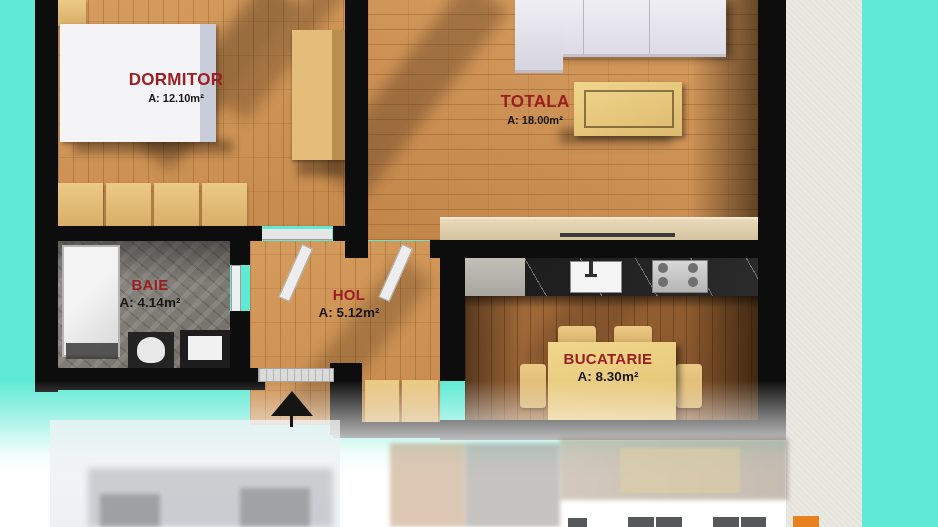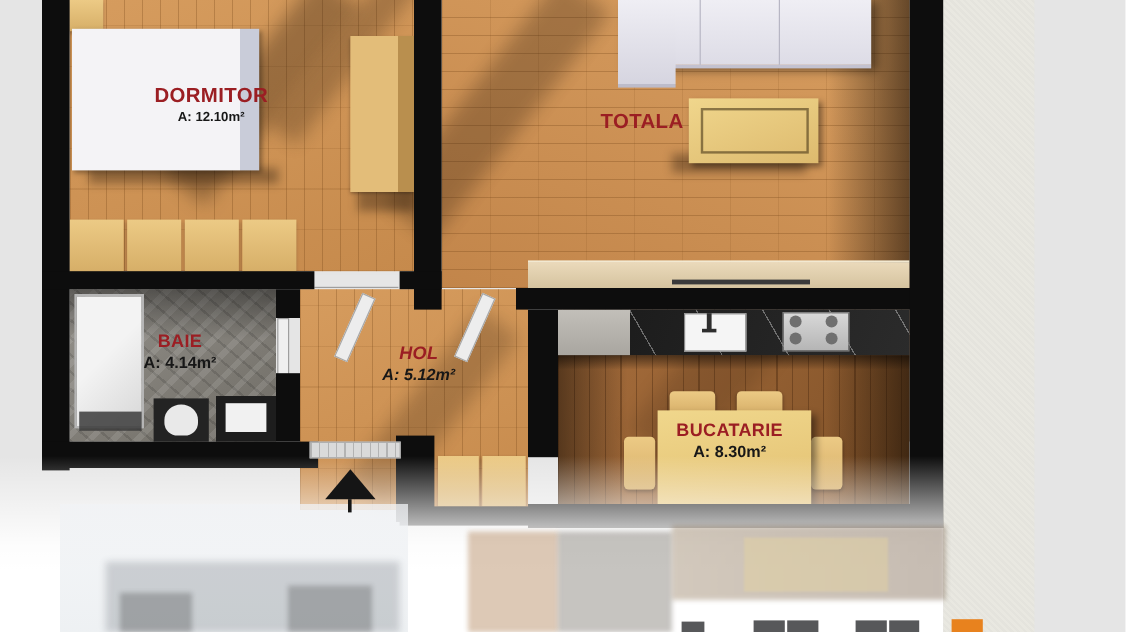--- a/index.html
+++ b/index.html
@@ -1,16 +1,16 @@
 <!DOCTYPE html>
 <html><head>
 <meta charset="utf-8">
 <style>
   html,body{margin:0;padding:0;background:#fff;}
-  #stage{position:relative;width:938px;height:527px;overflow:hidden;background:#e5e5e5;
+  #stage{position:relative;width:938px;height:527px;overflow:hidden;background:#5eead4;
          font-family:"Liberation Sans",sans-serif;}
   .abs{position:absolute;}
   
   .wood-v{background:
       repeating-linear-gradient(90deg, rgba(108,62,18,.28) 0 1px, rgba(255,255,255,0) 1px 15px),
       repeating-linear-gradient(0deg, rgba(120,72,24,.14) 0 1px, rgba(255,255,255,0) 1px 34px),
       linear-gradient(160deg,#d69c5e,#c68a4c);}
   .wood-h{background:
       repeating-linear-gradient(0deg, rgba(108,62,18,.28) 0 1px, rgba(255,255,255,0) 1px 15px),
       repeating-linear-gradient(90deg, rgba(120,72,24,.14) 0 1px, rgba(255,255,255,0) 1px 40px),
@@ -131,26 +131,27 @@
   <div class="abs wall" style="left:758px;top:0;width:30px;height:440px;"></div>
 
   <div class="abs" style="left:258px;top:368px;width:74px;height:12px;background:repeating-linear-gradient(90deg,rgba(0,0,0,.18) 0 1px,rgba(0,0,0,0) 1px 7px),#dadada;border:1px solid #a5a5a5;"></div>
 
   <div class="abs room-label lg" style="left:96px;top:70px;width:160px;">
     <span class="room-name">DORMITOR</span>
     <span class="room-area">A: 12.10m²</span>
   </div>
   <div class="abs room-label lg" style="left:460px;top:92px;width:150px;">
     <span class="room-name">TOTALA</span>
+    <span class="room-area">A: 18.00m²</span>
   </div>
   <div class="abs room-label md" style="left:80px;top:276px;width:140px;">
     <span class="room-name">BAIE</span>
     <span class="room-area">A: 4.14m²</span>
   </div>
-  <div class="abs room-label md" style="left:279px;top:286px;width:140px;font-style:italic;">
+  <div class="abs room-label md" style="left:279px;top:286px;width:140px;">
     <span class="room-name">HOL</span>
     <span class="room-area">A: 5.12m²</span>
   </div>
   <div class="abs room-label md" style="left:533px;top:350px;width:150px;">
     <span class="room-name">BUCATARIE</span>
     <span class="room-area">A: 8.30m²</span>
   </div>
 
   <div class="abs ghost" style="left:0;top:380px;width:786px;height:147px;background:linear-gradient(180deg,rgba(255,255,255,0) 0px,rgba(255,255,255,.55) 45px,rgba(255,255,255,.92) 75px,#ffffff 95px);"></div>
 

